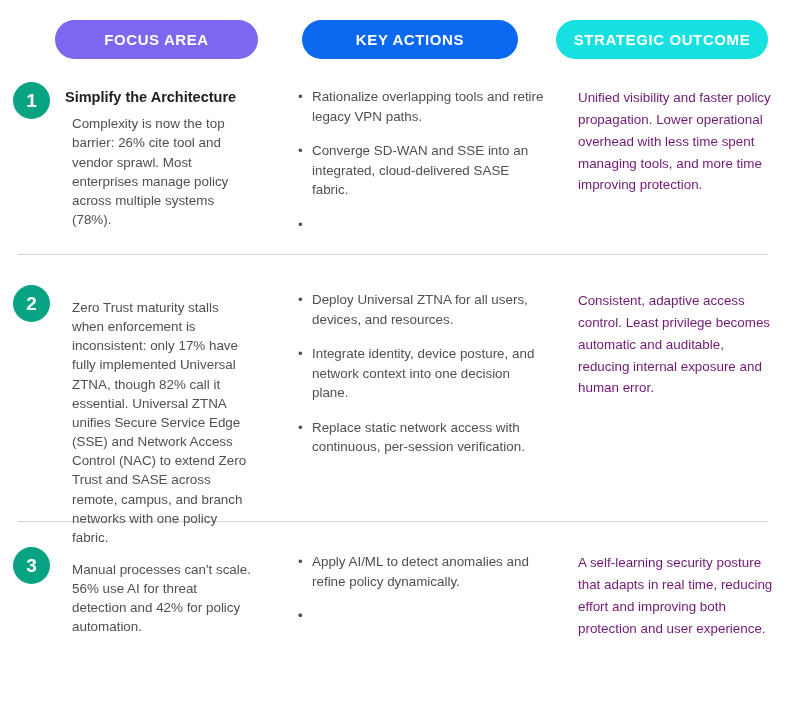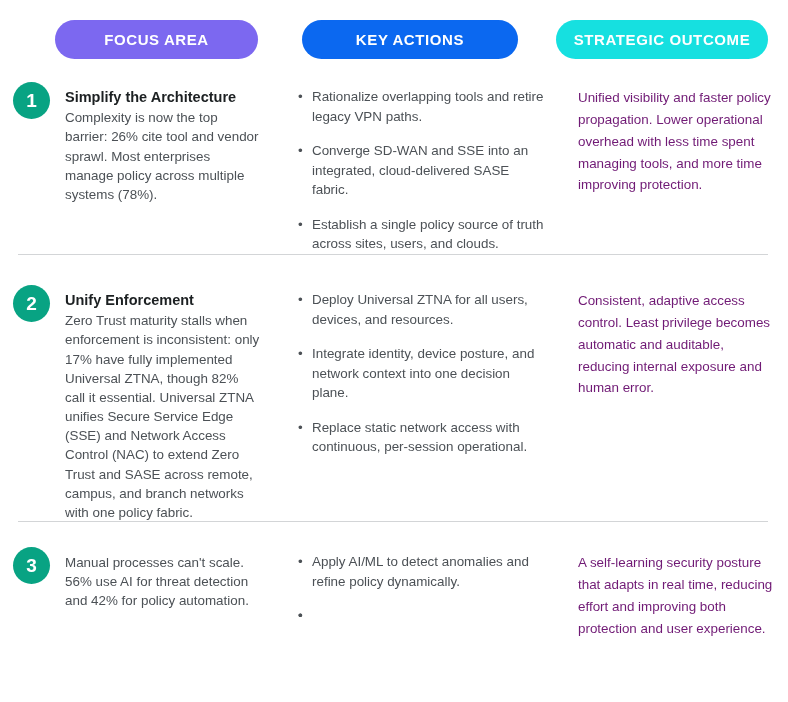--- a/index.html
+++ b/index.html
@@ -99,21 +99,21 @@
     font-size: 14.5px;
     font-weight: bold;
     color: #1c2022;
     line-height: 1.33;
     margin: 0 0 1px 0;
   }
   .focus-body {
     font-size: 13.4px;
     color: #4c5156;
     line-height: 1.43;
-    margin: 0;
+    margin: 7px;
   }
 
   
   .col-actions {
     position: absolute;
     left: 297px;
     top: 7px;
     width: 250px;
   }
   .action-item {
@@ -180,48 +180,46 @@
       <div class="action-item">
         <span class="action-bullet">•</span>
         <span>Rationalize overlapping tools and retire legacy VPN paths.</span>
       </div>
       <div class="action-item">
         <span class="action-bullet">•</span>
         <span>Converge SD-WAN and SSE into an integrated, cloud-delivered SASE fabric.</span>
       </div>
       <div class="action-item">
         <span class="action-bullet">•</span>
-        <span>Establish a single policy source of truth across sites, users, and clouds.</span>
       </div>
     </div>
     <div class="col-outcome">
       <p class="outcome-body">Unified visibility and faster policy propagation. Lower operational overhead with less time spent managing tools, and more time improving protection.</p>
     </div>
   </div>
 
   <div class="row row-2">
     <div class="badge" style="background: rgb(8, 163, 131);">
       <span>2</span>
     </div>
     <div class="col-focus">
-      <p class="focus-title">Unify Enforcement</p>
       <p class="focus-body">Zero Trust maturity stalls when enforcement is inconsistent: only 17% have fully implemented Universal ZTNA, though 82% call it essential. Universal ZTNA unifies Secure Service Edge (SSE) and Network Access Control (NAC) to extend Zero Trust and SASE across remote, campus, and branch networks with one policy fabric.</p>
     </div>
     <div class="col-actions">
       <div class="action-item">
         <span class="action-bullet">•</span>
         <span>Deploy Universal ZTNA for all users, devices, and resources.</span>
       </div>
       <div class="action-item">
         <span class="action-bullet">•</span>
         <span>Integrate identity, device posture, and network context into one decision plane.</span>
       </div>
       <div class="action-item">
         <span class="action-bullet">•</span>
-        <span>Replace static network access with continuous, per-session operational.</span>
+        <span>Replace static network access with continuous, per-session verification.</span>
       </div>
     </div>
     <div class="col-outcome">
       <p class="outcome-body">Consistent, adaptive access control. Least privilege becomes automatic and auditable, reducing internal exposure and human error.</p>
     </div>
   </div>
 
   <div class="row row-3">
     <div class="badge" style="background: rgb(8, 163, 131);">
       <span>3</span>

